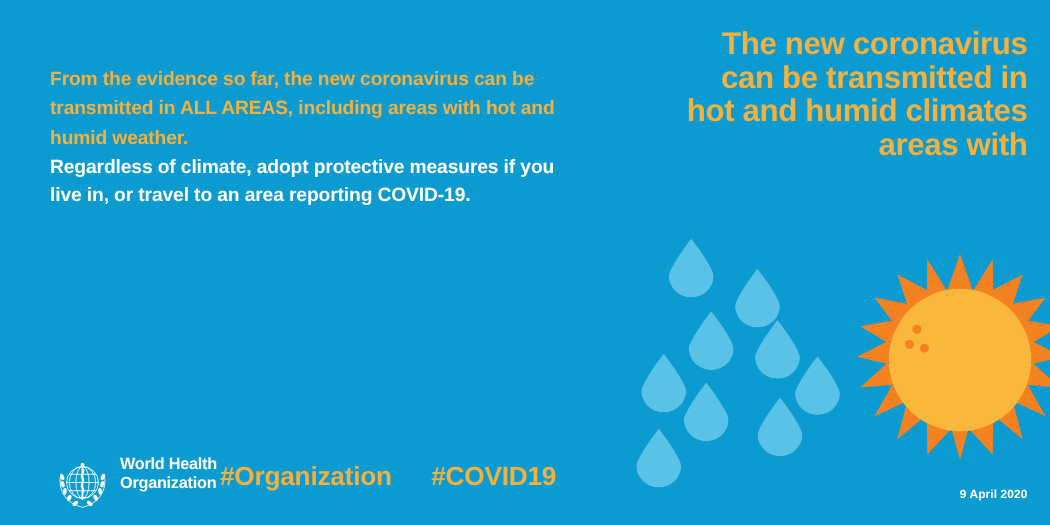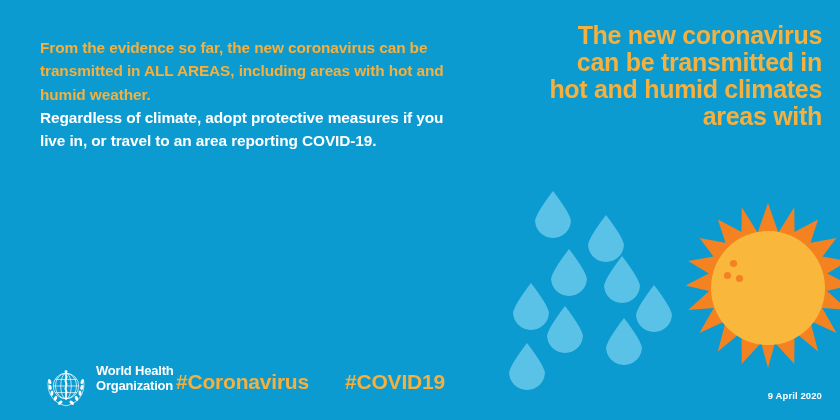--- a/index.html
+++ b/index.html
@@ -18,21 +18,21 @@
   .bg {
     position: absolute;
     inset: 0;
     background: #0c9bd0;
   }
 
   
   #body-copy {
     position: absolute;
     left: 40px;
-    top: 36px;
+    top: 52px;
     width: 410px;
   }
   #body-copy p {
     margin: 0;
     font-size: 15.4px;
     line-height: 23.3px;
     font-weight: bold;
     letter-spacing: -0.1px;
   }
   p.gold  { color: #f5b03e; }
@@ -213,17 +213,17 @@
       </g>
       <path d="M50 26 C58 30 42 36 50 42 C58 48 42 54 50 60 C57 65 46 70 50 76" fill="none" stroke="#ffffff" stroke-width="2.6" stroke-linecap="round"></path>
       <circle cx="50" cy="17.5" r="3.4" fill="#ffffff"></circle>
     </svg>
     <div id="who-words">
       <div>World Health</div>
       <div>Organization</div>
     </div>
   </div>
 
-  <div class="hashtags" id="tag-corona">#Coronavirus</div>
+  <div class="hashtags" id="tag-corona">#Organization</div>
   <div class="hashtags" id="tag-covid">#COVID19</div>
 
   <div id="date-stamp">9 April 2020</div>
 </div>
 
 </body></html>

